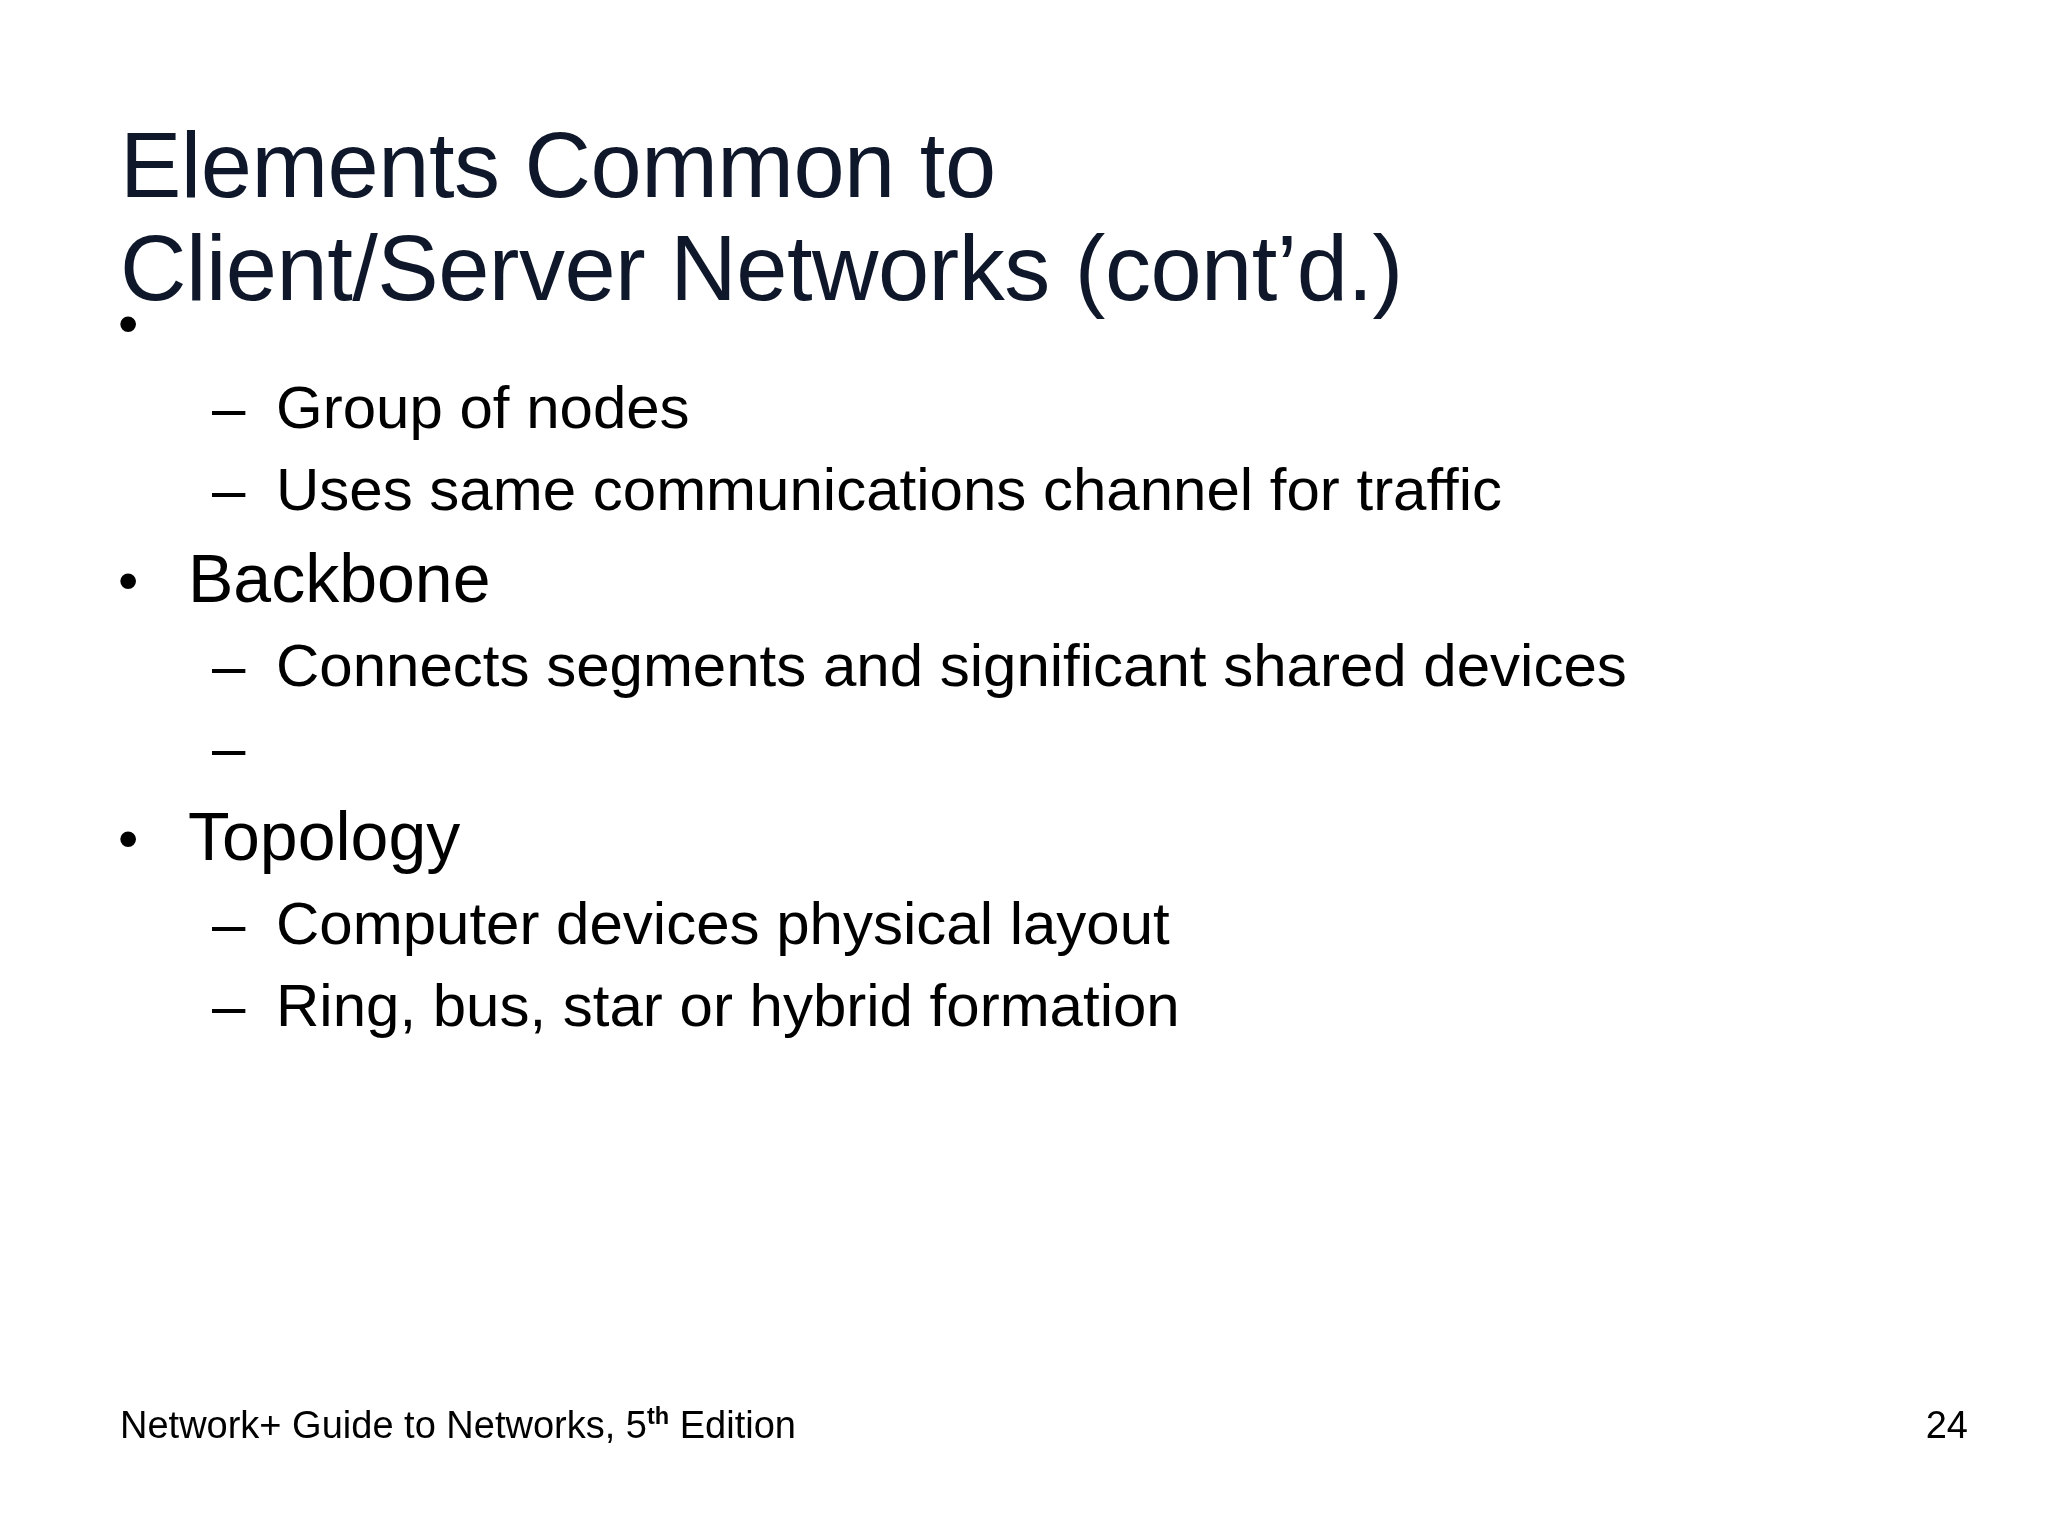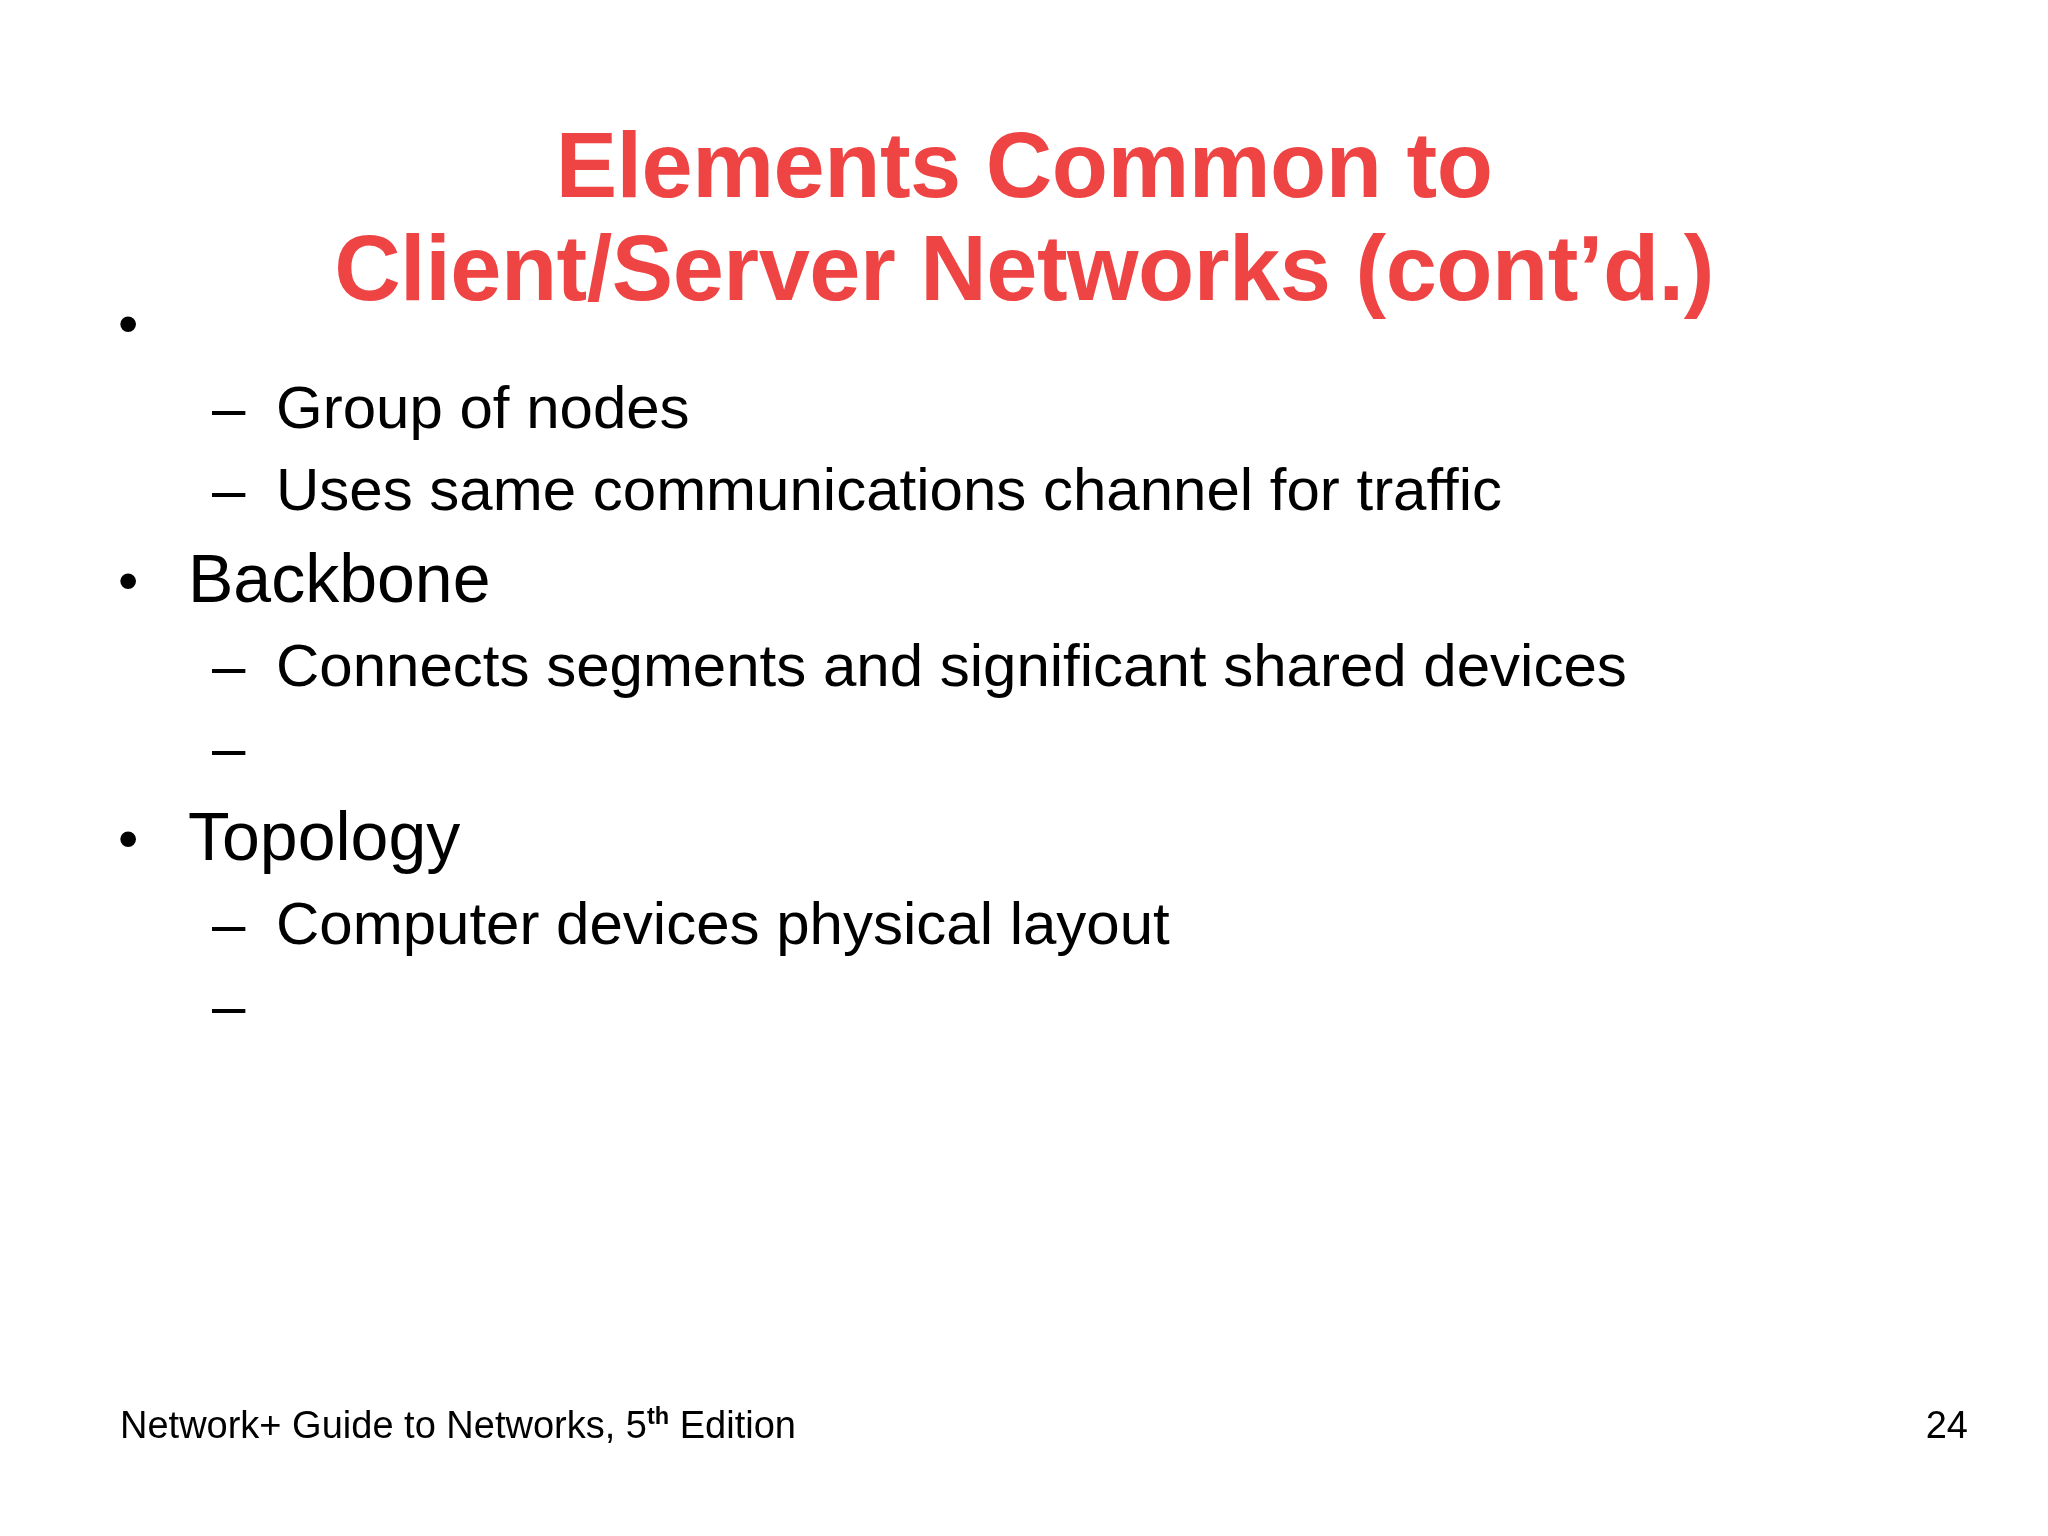--- a/index.html
+++ b/index.html
@@ -21,26 +21,26 @@
     background: #ffffff;
     box-sizing: border-box;
   }
 
   
   .slide-title {
     position: absolute;
     left: 120px;
     top: 52px;
     width: 1808px;
-    text-align: center;
+    text-align: left;
     font-size: 92px;
     line-height: 1.12;
-    font-weight: 700;
+    font-weight: 400;
     letter-spacing: -0.5px;
-    color: #ef4444;
+    color: #0f172a;
   }
   .title-line {
     display: block;
     white-space: nowrap;
   }
 
   
   .body-list {
     position: absolute;
     left: 118px;
@@ -153,20 +153,21 @@
       <span class="bullet-text">Topology</span>
     </div>
 
     <div class="bullet-row lvl2">
       <span class="marker">–</span>
       <span class="bullet-text">Computer devices physical layout</span>
     </div>
 
     <div class="bullet-row lvl2">
       <span class="marker">–</span>
+      <span class="bullet-text">Ring, bus, star or hybrid formation</span>
     </div>
 
   </div>
 
   <div class="footer">
     <div class="footer-note"><span>Network+ Guide to Networks, 5</span><sup>th</sup><span> Edition</span></div>
     <div class="footer-page">24</div>
   </div>
 
 </div>

